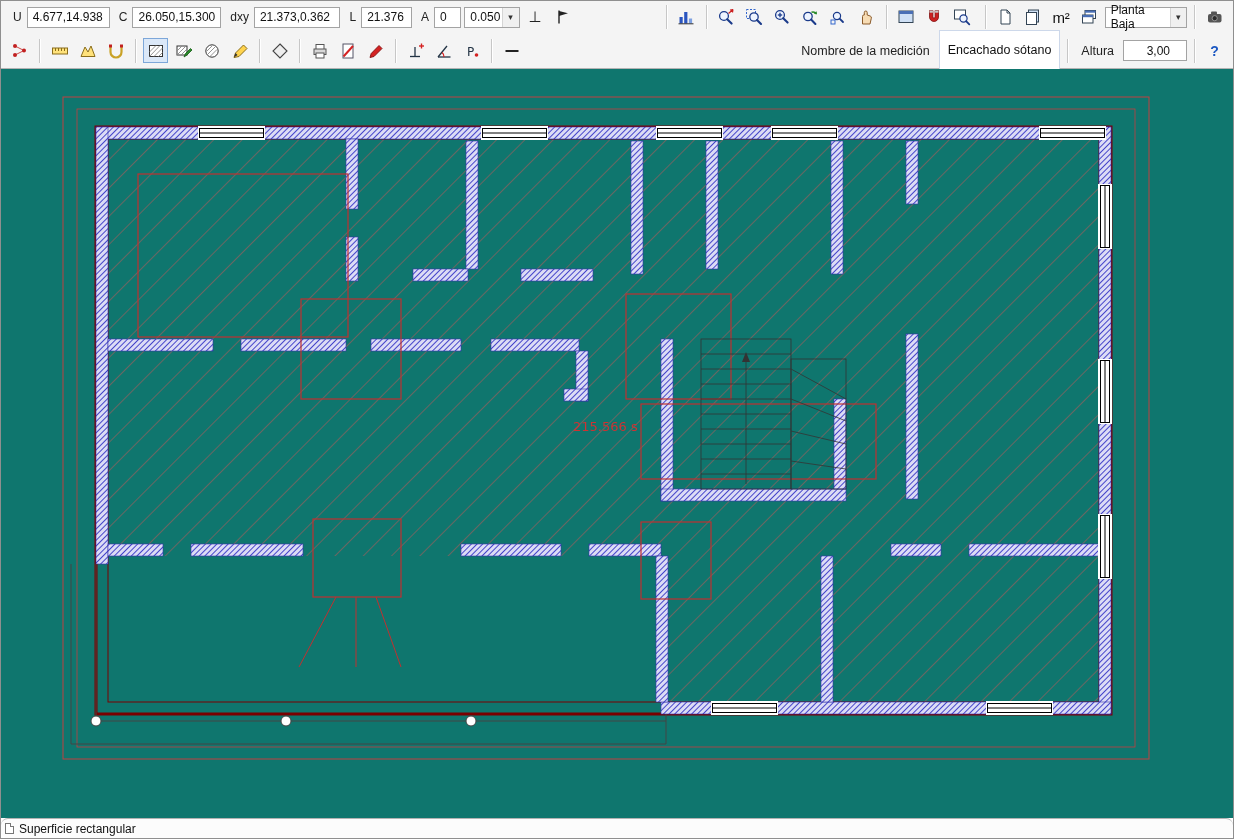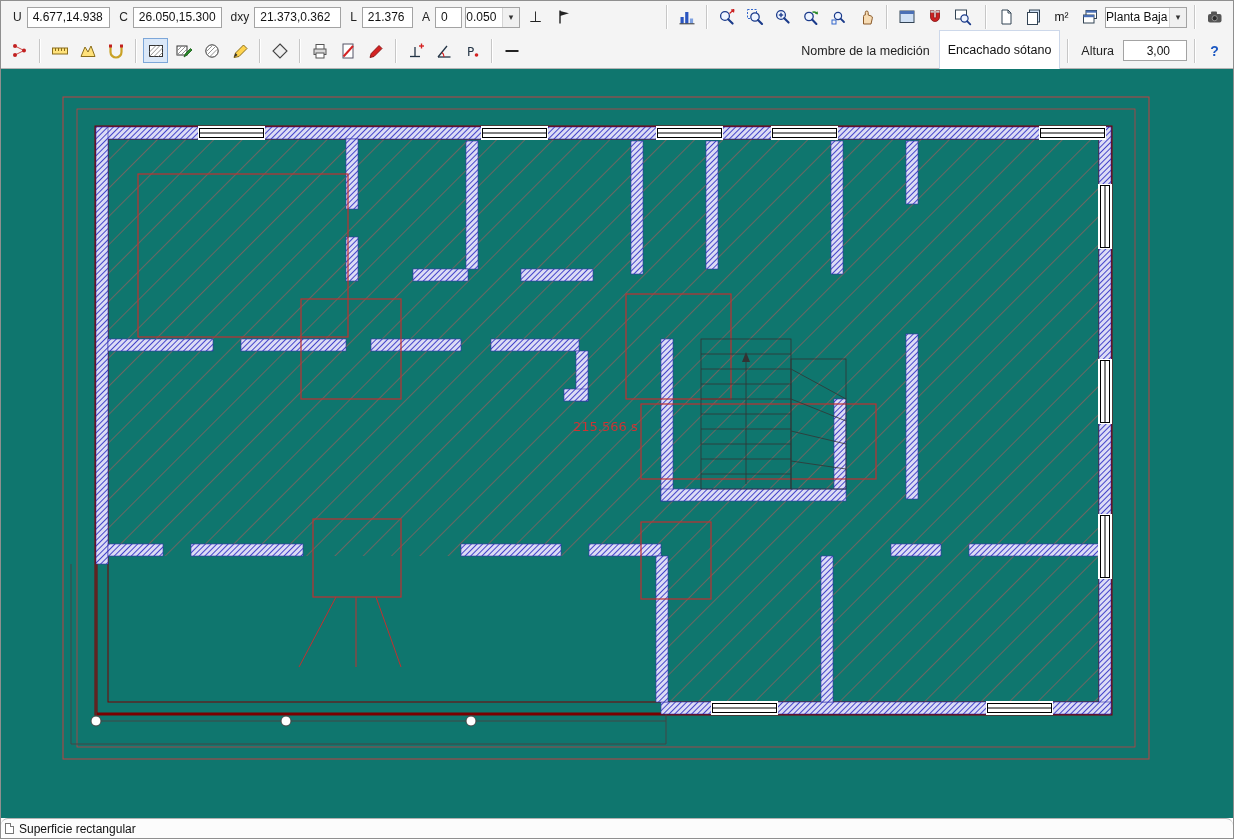--- a/index.html
+++ b/index.html
@@ -16,30 +16,30 @@
   .win-btn { width: 46px; height: 100%; display: flex; align-items: center; justify-content: center; font-size: 13px; color: #222; }
   .max-square { width: 9px; height: 9px; border: 1.2px solid #333; display: inline-block; }
 
   
   .toolbar { background: #f4f4f4; display: flex; align-items: center; padding: 0 6px; gap: 3px; }
   .toolbar1 { height: 32px; flex: 0 0 32px; }
   .toolbar2 { height: 36px; flex: 0 0 36px; border-bottom: 1px solid #b3b3b3; }
   .fld-label { font-size: 12px; color: #222; margin: 0 2px 0 6px; }
   .fld { background: #fff; border: 1px solid #a3a3a3; height: 21px; display: flex; align-items: center; padding: 0 5px; font-size: 12px; color: #111; white-space: nowrap; }
   .w96 { width: 96px; } .w100 { width: 100px; } .w60 { width: 58px; } .w30 { width: 30px; }
-  .combo { background: #fff; border: 1px solid #a3a3a3; height: 21px; display: flex; align-items: center; font-size: 12px; color:#111; }
+  .combo { background: #fff; border: 1px solid #a3a3a3; height: 21px; display: flex; align-items: center; font-size: 12px; padding-left: 5px; color:#111; }
   .combo .arrow { margin-left: auto; width: 17px; height: 100%; display: flex; align-items: center; justify-content: center; font-size: 9px; color: #333; background: #f0f0f0; border-left: 1px solid #d5d5d5; }
   .snapw { width: 64px; } .florw { width: 96px; }
   .tbtn { width: 25px; height: 25px; flex: 0 0 25px; display: flex; align-items: center; justify-content: center; border: 1px solid transparent; font-size: 13px; color:#222; }
   .tbtn.pressed { background: #dbe8f8; border: 1px solid #7da7d9; }
   .vsep { width: 1px; height: 24px; background: #c7c7c7; box-shadow: 1px 0 0 #fff; margin: 0 4px; flex: 0 0 1px; }
   .gap80 { width: 80px; flex: 0 0 80px; }
   .spacer { flex: 1 1 auto; }
   .perp-glyph { font-size: 15px; color: #222; }
-  .m2-glyph { font-size: 12px; color: #111; }
+  .m2-glyph { font-size: 15px; color: #111; }
   .help-glyph { font-size: 14px; font-weight: bold; color: #1a57c2; }
 
   .meas-label { font-size: 12.5px; color: #222; margin: 0 6px; white-space: nowrap; }
   .name-field { background: #fff; border: 1px solid #cdd8ea; border-bottom: 2px solid #3b6fd4; height: 41px; min-width: 118px; padding: 0 8px; font-size: 12.5px; display: flex; align-items: center; color:#111; white-space: nowrap; }
   .alt-field { background: #fff; border: 1px solid #a3a3a3; height: 21px; width: 64px; padding: 0 16px; font-size: 12px; display: flex; align-items: center; justify-content: flex-end; color:#111; }
 
   
   .canvas { flex: 1 1 auto; position: relative; background: #0f766e; overflow: hidden; }
   .canvas svg { display: block; }
 

